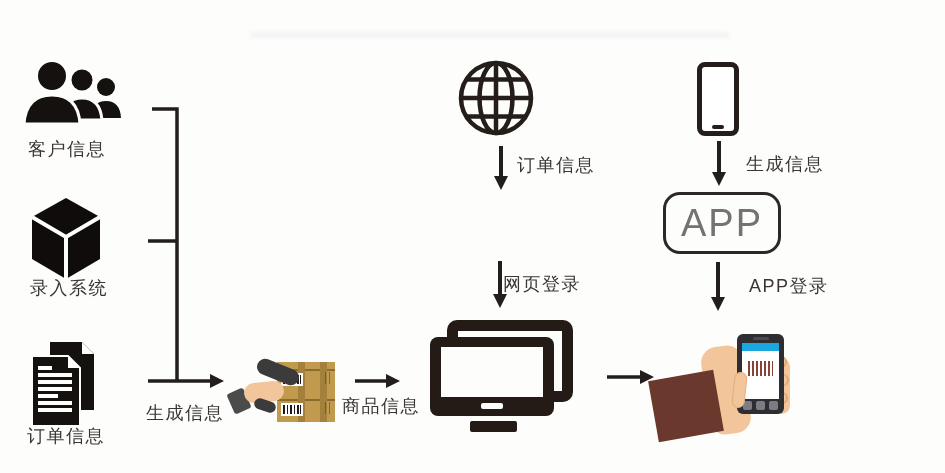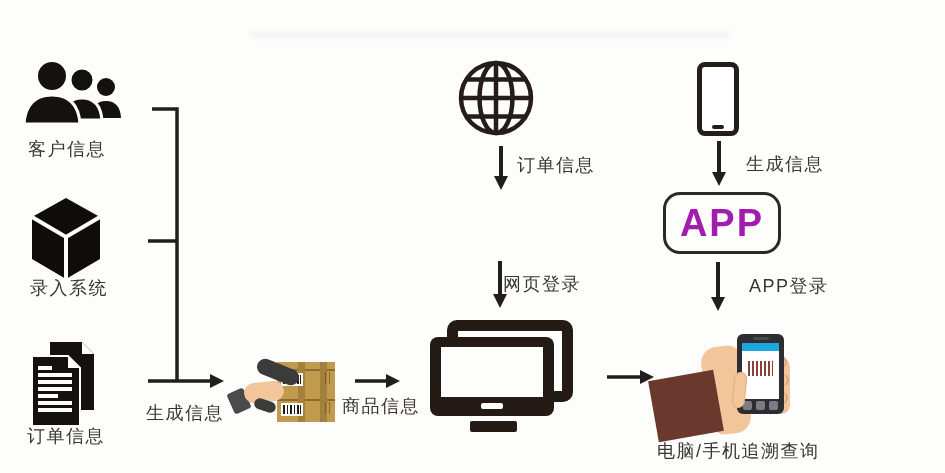--- a/index.html
+++ b/index.html
@@ -21,21 +21,21 @@
     background:#fdfdfc;padding:8px 0 0 17px;
     font-family:"DejaVu Sans Mono",monospace;font-size:12.5px;line-height:16px;color:#403b39;
   }
   .login-box div{white-space:nowrap;}
   
   .app-box{
     position:absolute;left:663px;top:192px;width:118px;height:62px;
     border:3px solid #2b2826;border-radius:17px;box-sizing:border-box;
     display:flex;align-items:center;justify-content:center;background:#fdfdfc;
   }
-  .app-box span{font-size:38px;font-weight:700;letter-spacing:2px;color:#a21caf;}
+  .app-box span{font-size:38px;font-weight:400;letter-spacing:2px;color:#737373;}
   
   .phone-outline{
     position:absolute;left:697px;top:62px;width:42px;height:74px;box-sizing:border-box;
     border:5px solid #241d1a;border-radius:8px;background:#fff;
   }
   .phone-outline .slot{
     position:absolute;left:50%;bottom:2px;transform:translateX(-50%);
     width:12px;height:4px;background:#241d1a;border-radius:2px;
   }
   
@@ -226,15 +226,14 @@
       <div class="dscreen">
         <div class="bluebar"></div>
         <div class="dbarcode"></div>
       </div>
       <div class="btn" style="left:6px"></div>
       <div class="btn" style="left:19px"></div>
       <div class="btn" style="left:32px"></div>
     </div>
     <div class="thumb"></div>
   </div>
-  <div class="lbl" style="left:657px;top:442px">电脑/手机追溯查询</div>
 
 </div>
 
 </body></html>

